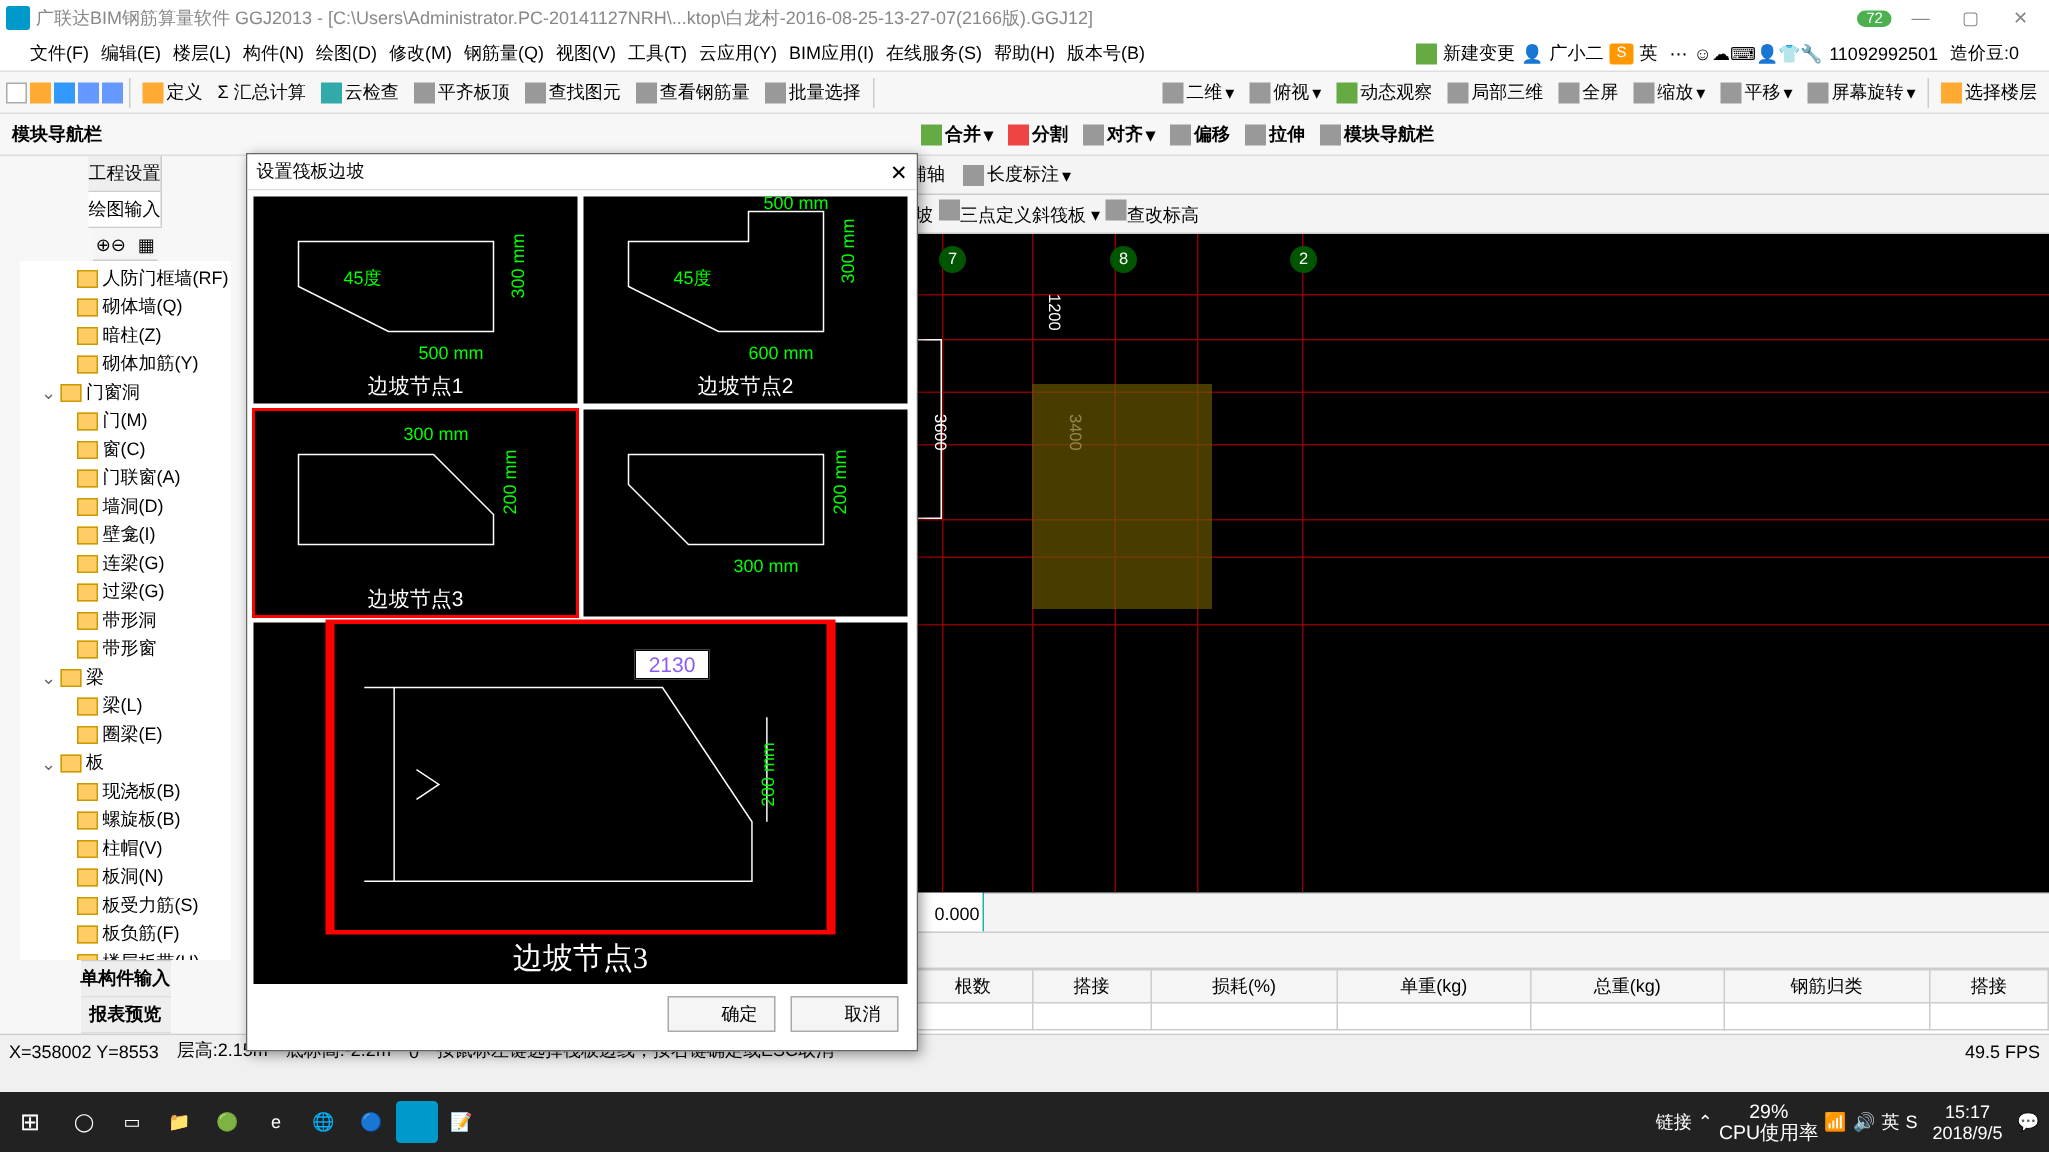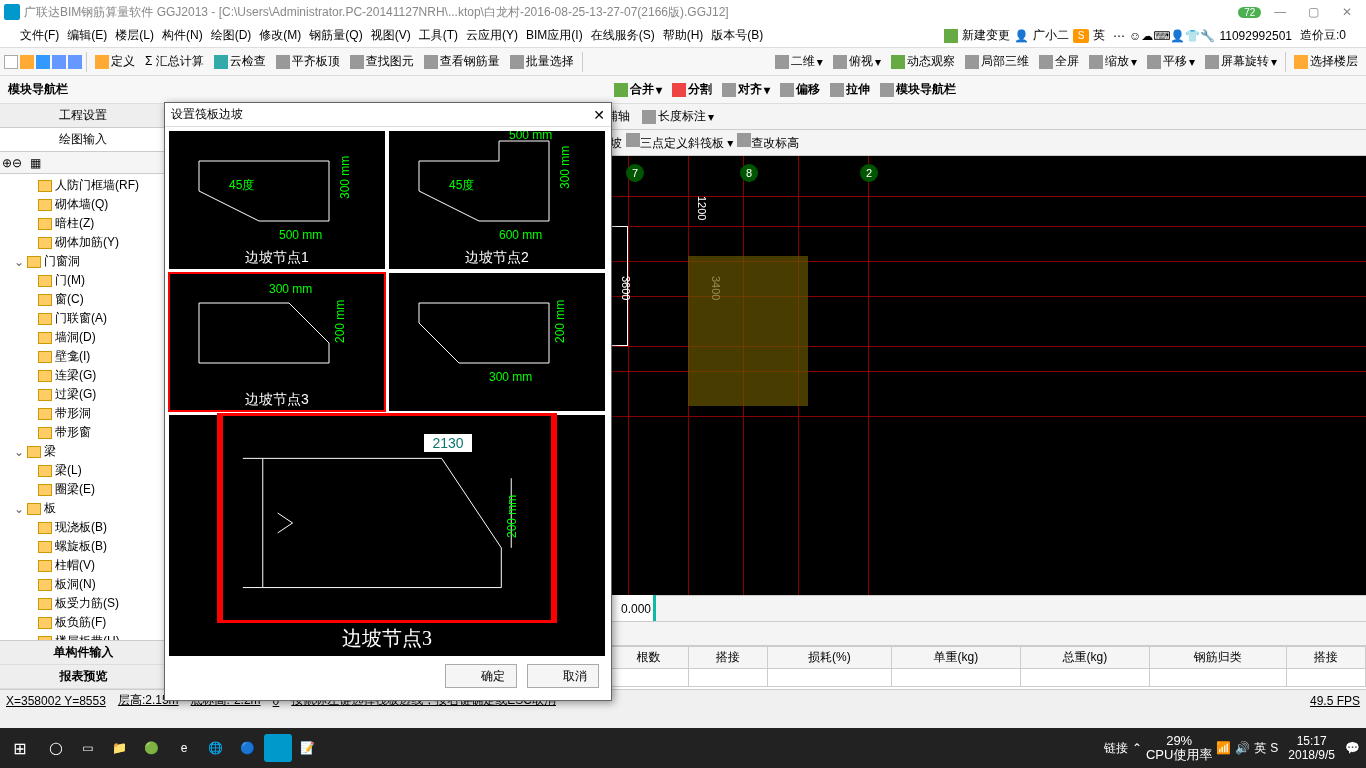--- a/index.html
+++ b/index.html
@@ -22,21 +22,21 @@
 .toolbar .tb-btn { padding: 2px 4px; cursor: default; white-space: nowrap; display: inline-flex; align-items: center; gap: 2px; }
 .toolbar .sep { width: 1px; height: 20px; background: #ccc; margin: 0 2px; }
 .tb-icon { display: inline-block; width: 14px; height: 14px; background: #999; }
 .green { background: #6a4; } .orange { background: #fa3; } .blue { background: #39f; } .red { background: #e44; } .teal { background: #3aa; }
 
 .toolbar2 { height: 28px; background: #f7f7f7; display: flex; align-items: center; padding: 0 4px; border-bottom: 1px solid #ddd; gap: 2px; font-weight: bold; }
 .toolbar2 .tb-btn { padding: 2px 4px; cursor: default; white-space: nowrap; display: inline-flex; align-items: center; gap: 2px; }
 
 .body-area { display: flex; height: 585px; }
 
-.left-panel { width: 168px; background: #f7f7f7; border-right: 1px solid #ccc; display: flex; flex-direction: column; }
+.left-panel { width: 168px; background: #f7f7f7; border-right: 1px solid #ccc; display: flex; flex-direction: column; align-items: center; }
 .left-panel .tab-row { display: flex; background: #f0f0f0; border-bottom: 1px solid #ccc; }
 .left-panel .tab { flex: 1; text-align: center; padding: 3px 0; border-right: 1px solid #ccc; background: #eee; }
 .left-panel .tab.active { background: #fff; }
 .left-panel .mini-tb { height: 22px; background: #f5f5f5; border-bottom: 1px solid #ccc; display: flex; align-items: center; padding: 0 2px; gap: 8px; }
 .left-panel .tree { flex: 1; overflow: auto; background: #fff; padding: 2px 0; }
 .tree-item { padding: 1px 2px 1px 38px; white-space: nowrap; display: flex; align-items: center; gap: 3px; cursor: default; }
 .tree-cat { padding: 1px 2px 1px 14px; white-space: nowrap; display: flex; align-items: center; gap: 3px; }
 .tree-ic { display: inline-block; width: 14px; height: 12px; background: #fc6; border: 1px solid #c90; }
 .tree-fold { display: inline-block; width: 14px; height: 12px; background: #fc6; border: 1px solid #c90; }
 .expand { display: inline-block; width: 10px; text-align: center; color: #666; }
@@ -48,30 +48,30 @@
 .canvas-tb .ctb-btn { padding: 2px 4px; white-space: nowrap; display: inline-flex; align-items: center; gap: 2px; cursor: default; }
 .canvas-tb2 { height: 26px; background: #f4f4f4; border-bottom: 1px solid #ccc; display: flex; align-items: center; gap: 4px; padding: 0 4px; }
 .canvas { flex: 1; background: #000; position: relative; overflow: hidden; }
 .grid-h { position: absolute; height: 1px; background: #800; left: 0; right: 0; }
 .grid-v { position: absolute; width: 1px; background: #800; top: 0; bottom: 0; }
 .axis-lbl { position: absolute; color: #fff; background: #050; border-radius: 50%; width: 18px; height: 18px; text-align: center; line-height: 18px; font-size: 11px; }
 .slab { position: absolute; background: #aaa; }
 .dim { position: absolute; color: #fff; font-size: 11px; }
 
 .coord-bar { height: 26px; background: #f4f4f4; border-top: 1px solid #ccc; display: flex; align-items: center; padding: 0 8px; gap: 6px; }
-.coord-bar input { width: 60px; text-align: right; border: 3px solid #14b8a6; padding: 12px 2px; }
+.coord-bar input { width: 60px; text-align: right; border: 1px solid #14b8a6; padding: 12px 2px; }
 .coord-bar select { border: 1px solid #aaa; padding: 1px 2px; }
 
 .bottom-tb { height: 24px; background: #f4f4f4; border-top: 1px solid #ccc; display: flex; align-items: center; padding: 0 8px; gap: 6px; }
 .bottom-table { height: 44px; background: #fff; border-top: 1px solid #ccc; }
 .bottom-table table { width: 100%; border-collapse: collapse; }
 .bottom-table th { border: 1px solid #ccc; padding: 2px 4px; background: #f5f5f5; font-weight: normal; }
 .bottom-table td { border: 1px solid #ccc; height: 18px; }
 
-.statusbar { height: 22px; background: #f0f0f0; border-top: 1px solid #ccc; display: flex; align-items: center; padding: 0 6px; gap: 12px; font-size: 11px; text-decoration: underline; }
+.statusbar { height: 22px; background: #f0f0f0; border-top: 1px solid #ccc; display: flex; align-items: center; padding: 0 6px; gap: 12px; font-size: 11px; }
 .statusbar .right { margin-left: auto; }
 
 .taskbar { position: absolute; bottom: 0; left: 0; right: 0; height: 40px; background: #222; display: flex; align-items: center; color: #fff; }
 .taskbar .start { width: 40px; text-align: center; font-size: 16px; }
 .taskbar .search { flex: 0 0 280px; background: #333; height: 32px; display: flex; align-items: center; padding: 0 8px; color: #aaa; gap: 8px; }
 .taskbar .tb-ic { width: 32px; height: 32px; display: inline-flex; align-items: center; justify-content: center; }
 .taskbar .tray { margin-left: auto; display: flex; align-items: center; gap: 4px; padding: 0 6px; }
 .taskbar .clock { text-align: center; line-height: 1.2; padding: 0 6px; font-size: 11px; }
 
 
@@ -85,21 +85,21 @@
 .dlg-cell .cap { text-align: center; padding: 2px 0; font-size: 14px; }
 .dlg-cell.sel { outline: 2px solid #f00; outline-offset: -1px; }
 .sel-border { outline: 3px solid #f00; outline-offset: -1px; }
 .big-cell { width: 436px; background: #000; color: #fff; margin-top: 4px; position: relative; }
 .big-thumb { height: 206px; border: 4px solid #f00; border-bottom: none; border-top: none; margin: 0 50px; position: relative; }
 .big-cap { text-align: center; padding: 4px 0; font-size: 20px; font-family: serif; }
 .dlg-btns { display: flex; justify-content: flex-end; gap: 10px; padding: 8px; }
 .dlg-btns button { width: 72px; height: 24px; background: #f5f5f5; border: 1px solid #aaa; cursor: default; padding-left: 24px; }
 
 .thumb svg { width: 100%; height: 100%; }
-.big-input { position: absolute; top: 18px; left: 200px; width: 50px; height: 20px; border: 1px solid #000; background: #fff; color: #0f766e; font-size: 14px; text-align: center; }
+.big-input { position: absolute; top: 18px; left: 200px; width: 50px; height: 20px; border: 1px solid #000; background: #fff; color: #8b5cf6; font-size: 14px; text-align: center; }
 </style>
 </head>
 <body>
 
 <div class="titlebar">
   <span class="app-icon"></span>
   <span class="title-text">广联达BIM钢筋算量软件 GGJ2013 - [C:\Users\Administrator.PC-20141127NRH\...ktop\白龙村-2016-08-25-13-27-07(2166版).GGJ12]</span>
   <span class="badge">72</span>
   <div class="winbtns">
     <span>—</span>

